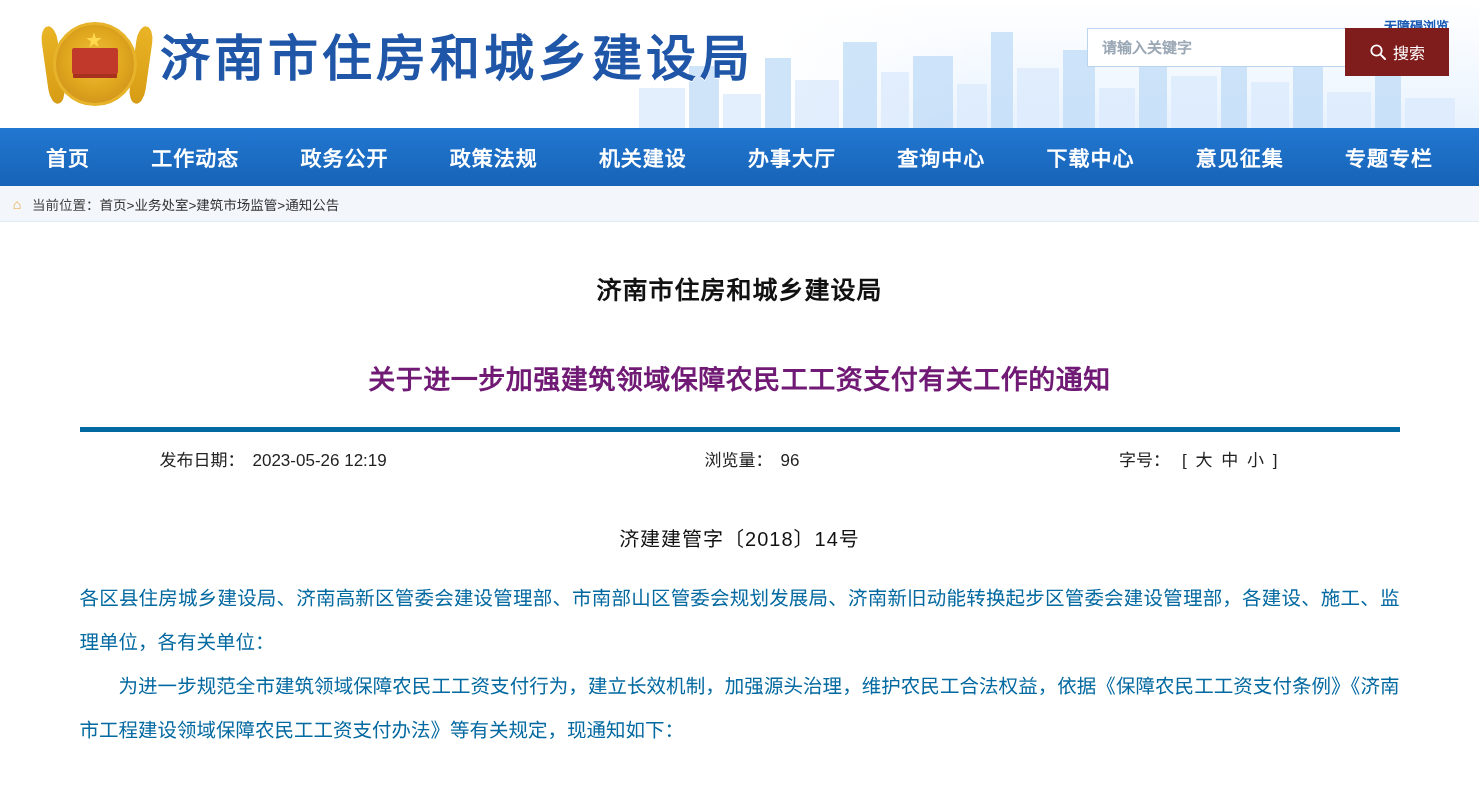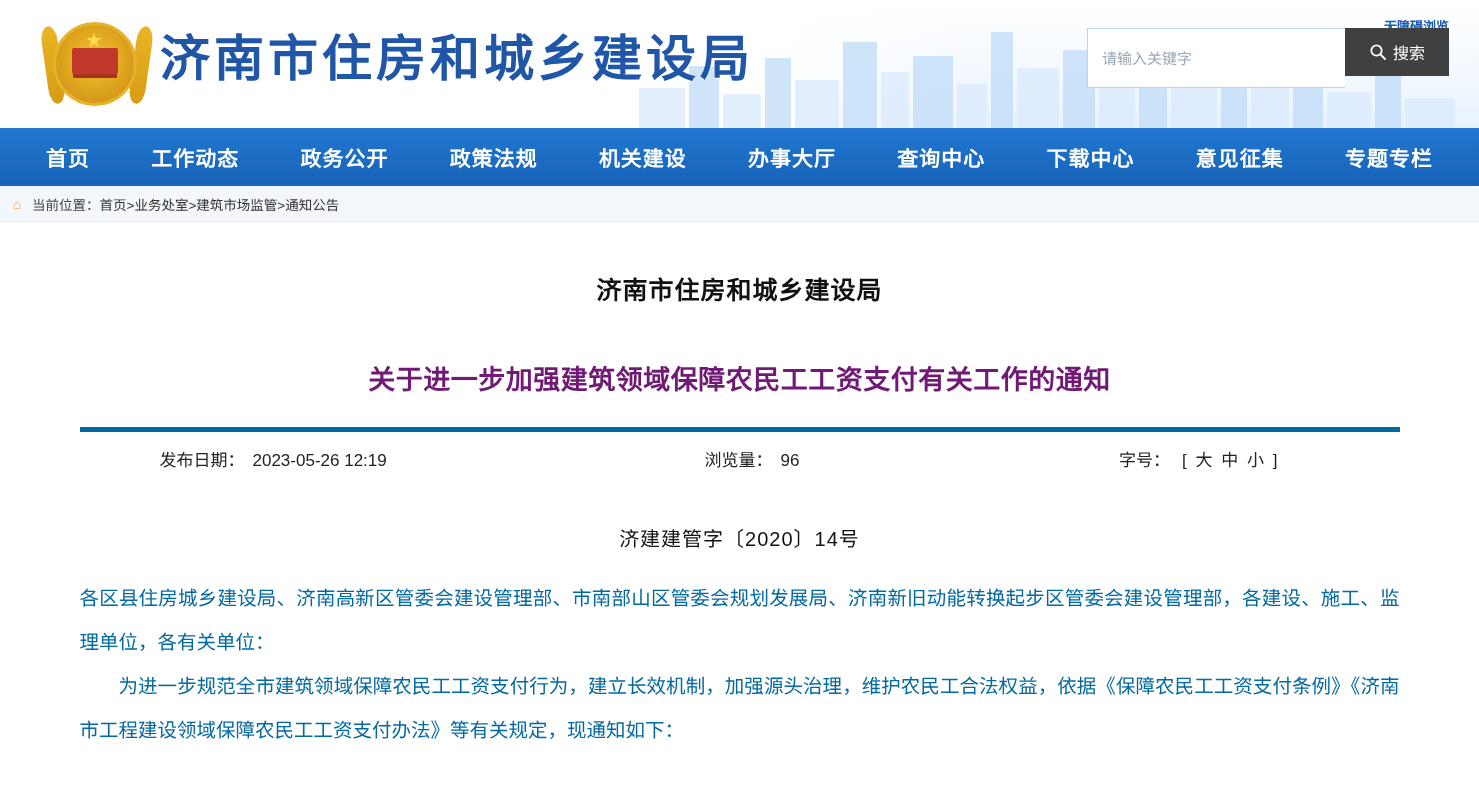--- a/index.html
+++ b/index.html
@@ -113,34 +113,35 @@
   .searchbox {
     position: absolute;
     right: 30px;
     top: 28px;
     display: flex;
     height: 48px;
     width: 362px;
   }
   .searchbox input {
     flex: 1;
-    height: 60px;
+    height: 39px;
     border: 1px solid #b9d4ee;
     border-right: none;
     outline: none;
     padding: 0 14px;
     font-size: 15px;
     color: #333;
     background: #fff;
+    font-weight: bold;
   }
   .searchbox input::placeholder { color: #9aa7b4; }
   .search-btn {
     width: 104px;
     height: 48px;
-    background: #404040;
+    background: #7f1d1d;
     color: #fff;
     border: none;
     font-size: 16px;
     display: flex;
     align-items: center;
     justify-content: center;
     gap: 6px;
     cursor: pointer;
   }
   .search-btn svg { display: block; }
@@ -329,19 +330,19 @@
     </div>
     <div class="item fontsize-links">
       <span class="label">字号：</span><span>[</span>
       <span>大</span>
       <span>中</span>
       <span>小</span>
       <span>]</span>
     </div>
   </div>
 
-  <div class="doc-number">济建建管字〔2020〕14号</div>
+  <div class="doc-number">济建建管字〔2018〕14号</div>
 
   <div class="doc-body">
     <p>各区县住房城乡建设局、济南高新区管委会建设管理部、市南部山区管委会规划发展局、济南新旧动能转换起步区管委会建设管理部，各建设、施工、监理单位，各有关单位：</p>
     <p class="indent">为进一步规范全市建筑领域保障农民工工资支付行为，建立长效机制，加强源头治理，维护农民工合法权益，依据《保障农民工工资支付条例》《济南市工程建设领域保障农民工工资支付办法》等有关规定，现通知如下：</p>
   </div>
 </div>
 
 </body></html>

